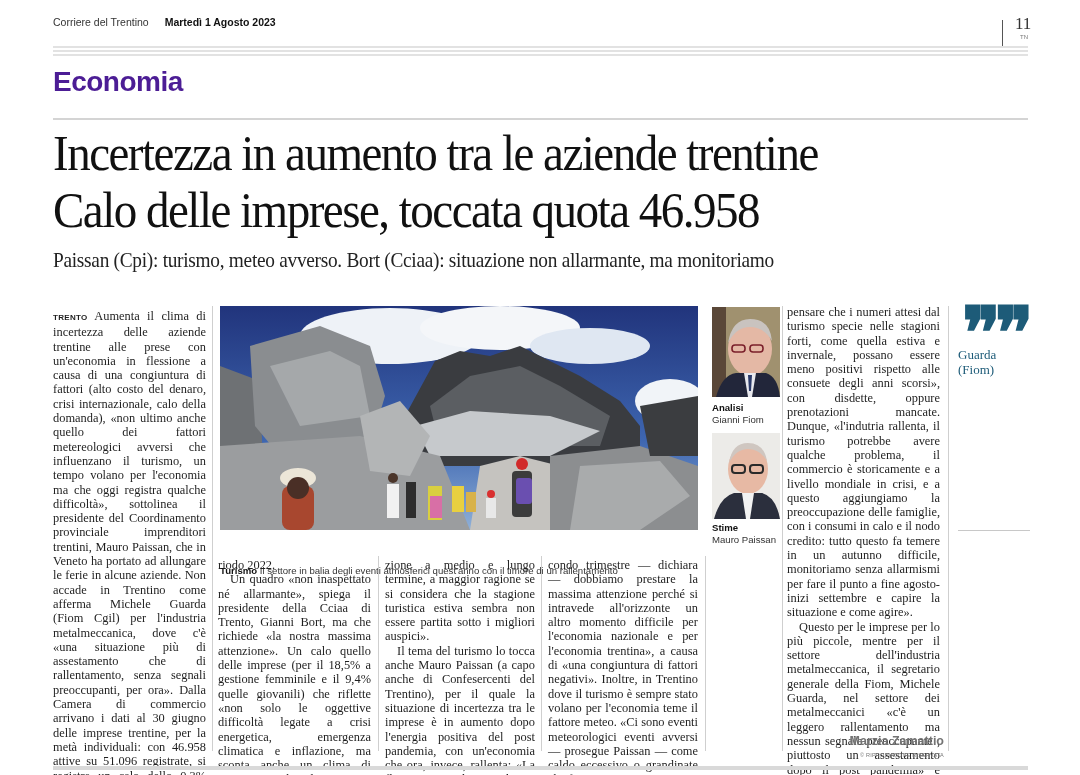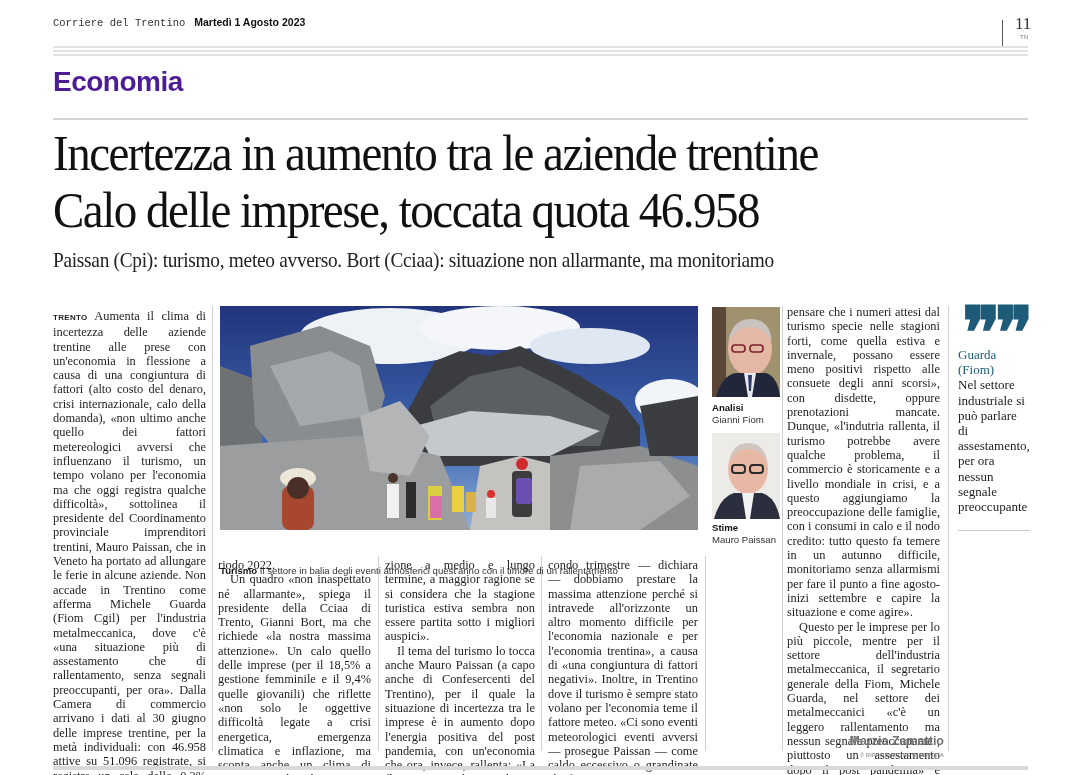--- a/index.html
+++ b/index.html
@@ -1,19 +1,19 @@
 <!DOCTYPE html>
 <html><head>
   <meta charset="utf-8">
   <style>
     html, body { margin: 0; padding: 0; background: #ffffff; }
     body { width: 1080px; height: 775px; position: relative; overflow: hidden; color: #1a1a1a; }
     .abs { position: absolute; }
     .topbar { left: 53px; top: 16px; font-family: "Liberation Sans", sans-serif; font-size: 10.5px; color: #333; }
-    .topbar .paper { font-weight: normal; margin-right: 6px; font-family: Liberation Mono, monospace; }
+    .topbar .paper { font-weight: normal; margin-right: 13px; }
     .topbar .date { font-weight: bold; color: #111; }
     .pagenum { left: 1015px; top: 14px; font-family: "Liberation Serif", serif; font-size: 17px; color: #333; }
     .pagecode { left: 1020px; top: 34px; font-family: "Liberation Sans", sans-serif; font-size: 6px; color: #777; }
     .vbar-top { left: 1002px; top: 20px; width: 1px; height: 28px; background: #555; }
     .rule-top { left: 53px; top: 46px; width: 975px; height: 11px;
       background: repeating-linear-gradient(#e2e2e2 0 2px, #ffffff 2px 4px); }
     .section { left: 53px; top: 66px; font-family: "Liberation Sans", sans-serif; font-weight: bold; font-size: 28px; color: #4c1d95; letter-spacing: -0.5px; }
     .rule-head { left: 53px; top: 118px; width: 975px; height: 2px; background: #d4d4d4; }
     .headline { left: 53px; font-family: "Liberation Serif", serif; font-size: 50px; line-height: 56px; color: #111; letter-spacing: -1.6px; white-space: nowrap; transform-origin: left top; }
     .h1 { top: 125px; transform: scaleX(0.94); }
@@ -177,17 +177,16 @@
   <p>pensare che i numeri attesi dal turismo specie nelle stagioni forti, come quella estiva e invernale, possano essere meno positivi rispetto alle consuete degli anni scorsi», con disdette, oppure prenotazioni mancate. Dunque, «l'indutria rallenta, il turismo potrebbe avere qualche problema, il commercio è storicamente e a livello mondiale in crisi, e a questo aggiungiamo la preoccupazione delle famiglie, con i consumi in calo e il nodo credito: tutto questo fa temere in un autunno difficile, monitoriamo senza allarmismi per fare il punto a fine agosto-inizi settembre e capire la situazione e come agire».</p>
   <p class="indent">Questo per le imprese per lo più piccole, mentre per il settore dell'industria metalmeccanica, il segretario generale della Fiom, Michele Guarda, nel settore dei metalmeccanici «c'è un leggero rallentamento ma nessun segnale preoccupante , piuttosto un assestamento dopo il post pandemia» e nessun ricorso a ferie più lunghe.</p>
 </div>
 <div class="abs signature">Marzia Zamattio</div>
 <div class="abs rights">© RIPRODUZIONE RISERVATA</div>
 <div class="abs vline" style="left:948px; top:306px; height:445px;"></div>
 
 <div class="abs quote-mark">❞❞</div>
 <div class="abs pull">
   <div class="who">Guarda (Fiom)</div>
-  <div>Nel settore industriale si può parlare di assestamento, per ora nessun segnale preoccupante</div>
 </div>
 <div class="abs pull-under"></div>
 
 <div class="abs rule-bottom"></div>
 
 </body></html>

